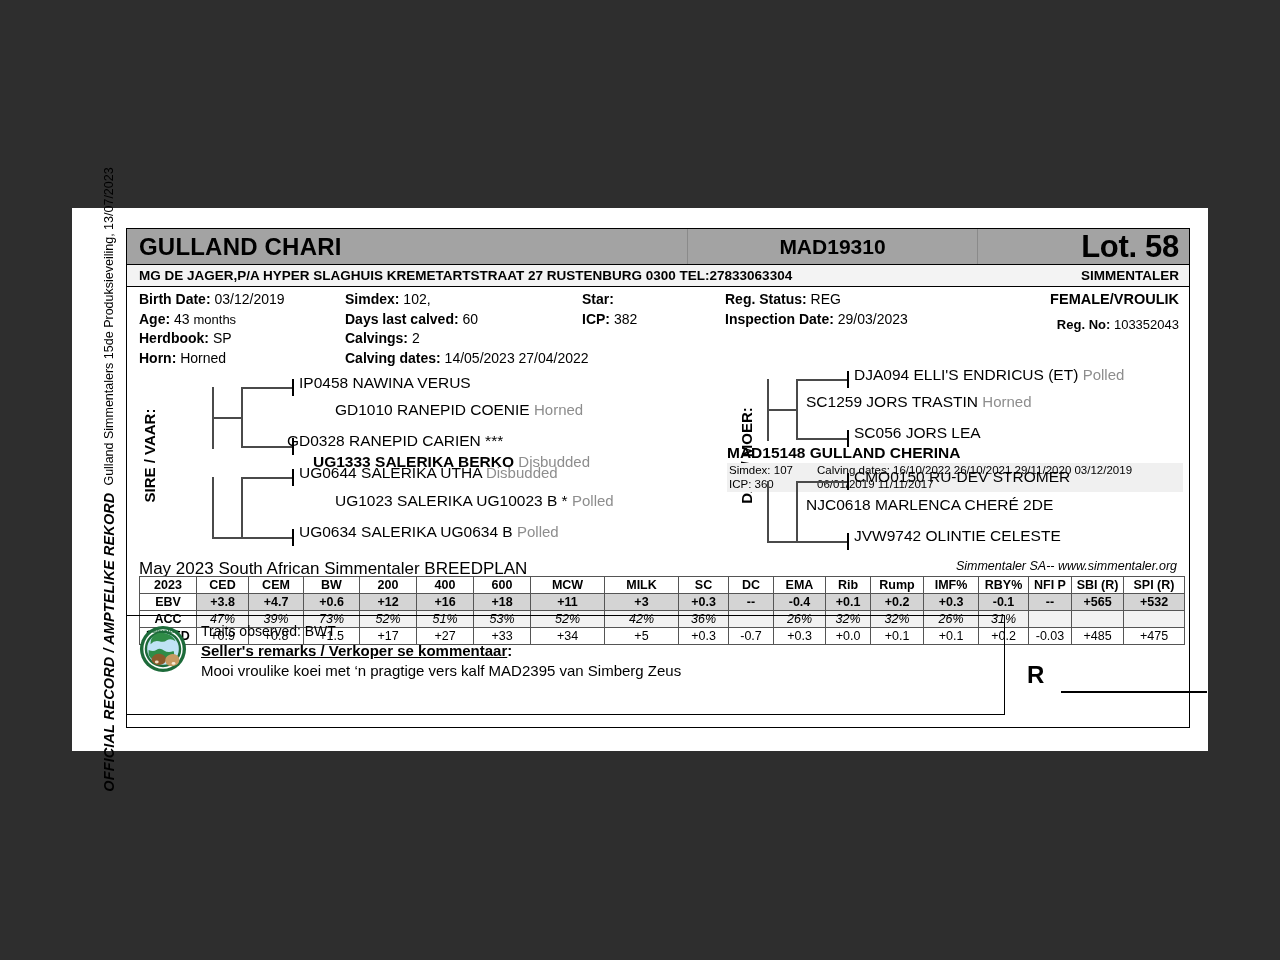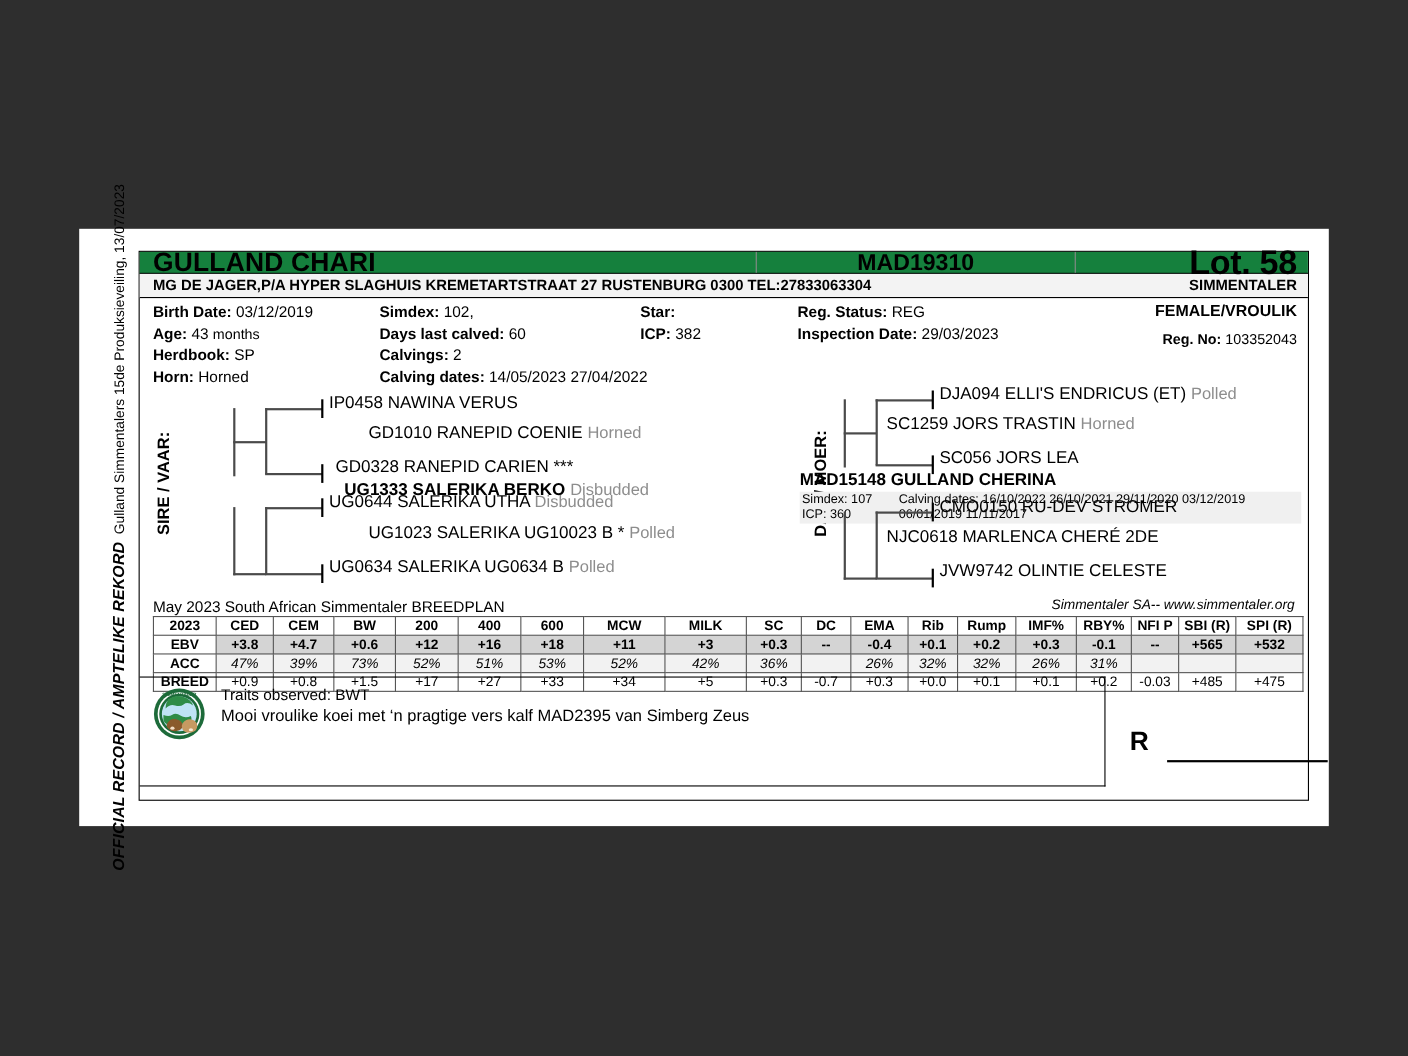--- a/index.html
+++ b/index.html
@@ -58,22 +58,22 @@
     width: 1064px;
     height: 500px;
     border: 1.5px solid #000;
     box-sizing: border-box;
     background: #fff;
   }
 
   
   .title-bar {
     display: flex;
-    height: 20px;
-    background: #15803d;
+    height: 36px;
+    background: #a3a3a3;
     border-bottom: 1.5px solid #000;
     box-sizing: border-box;
     justify-content: center;
   }
   .title-bar .cell-name {
     flex: 0 0 560px;
     display: flex;
     align-items: center;
     padding-left: 12px;
     box-sizing: border-box;
@@ -195,21 +195,21 @@
   }
 
   
   .bp-wrap {
     position: relative;
     margin-top: 2px;
   }
   .bp-cap-left {
     position: absolute;
     left: 12px; top: 0;
-    font-size: 14px;
+    font-size: 17px;
   }
   .bp-cap-right {
     position: absolute;
     right: 12px; top: 0;
     font-size: 12.5px;
     font-style: italic;
   }
   table.bp {
     position: absolute;
     top: 17px;
@@ -367,21 +367,21 @@
       <div class="tick" style="left:165px; top:69px;  height:17px;"></div>
 
       <div class="ped-node" style="left:172px; top:6px;">
         <span>IP0458 NAWINA VERUS</span>
         <span class="horn"></span>
       </div>
       <div class="ped-node" style="left:208px; top:33px;">
         <span>GD1010 RANEPID COENIE</span>
         <span class="horn">Horned</span>
       </div>
-      <div class="ped-node" style="left:178px; top:64px;text-align:center;">
+      <div class="ped-node" style="left:160px; top:64px;text-align:center;">
         <span>GD0328 RANEPID CARIEN ***</span>
         <span class="horn"></span>
       </div>
 
       <div class="ped-node" style="left:186px; top:85px;">
         <span class="bold">UG1333 SALERIKA BERKO</span>
         <span class="horn">Disbudded</span>
       </div>
 
       <div class="vline" style="left:85px;  top:108px; height:62px;"></div>
@@ -592,20 +592,21 @@
           <ellipse cx="37" cy="77" rx="4" ry="3" fill="#f2ddc4"></ellipse>
           <ellipse cx="72" cy="80" rx="4" ry="3" fill="#f6e8d4"></ellipse>
           <path d="M50 12 a40 40 0 0 1 0 0" fill="none"></path>
           <text x="50" y="17" font-size="9" font-weight="bold" fill="#1d6b3a" text-anchor="middle" font-family="Liberation Sans, sans-serif">SIMMENTALER</text>
         </svg>
         <div class="remarks-text">
           <div class="traits">
             <span>Traits observed:</span>
             <span>BWT</span>
           </div>
+          <div class="sr"><u>Seller's remarks / Verkoper se kommentaar</u>:</div>
           <div class="cmt">Mooi vroulike koei met ‘n pragtige vers kalf MAD2395 van Simberg Zeus</div>
         </div>
       </div>
       <div class="rand-box">
         <div class="rand-label">R</div>
         <div class="rand-line"></div>
       </div>
     </div>
 
   </div>

